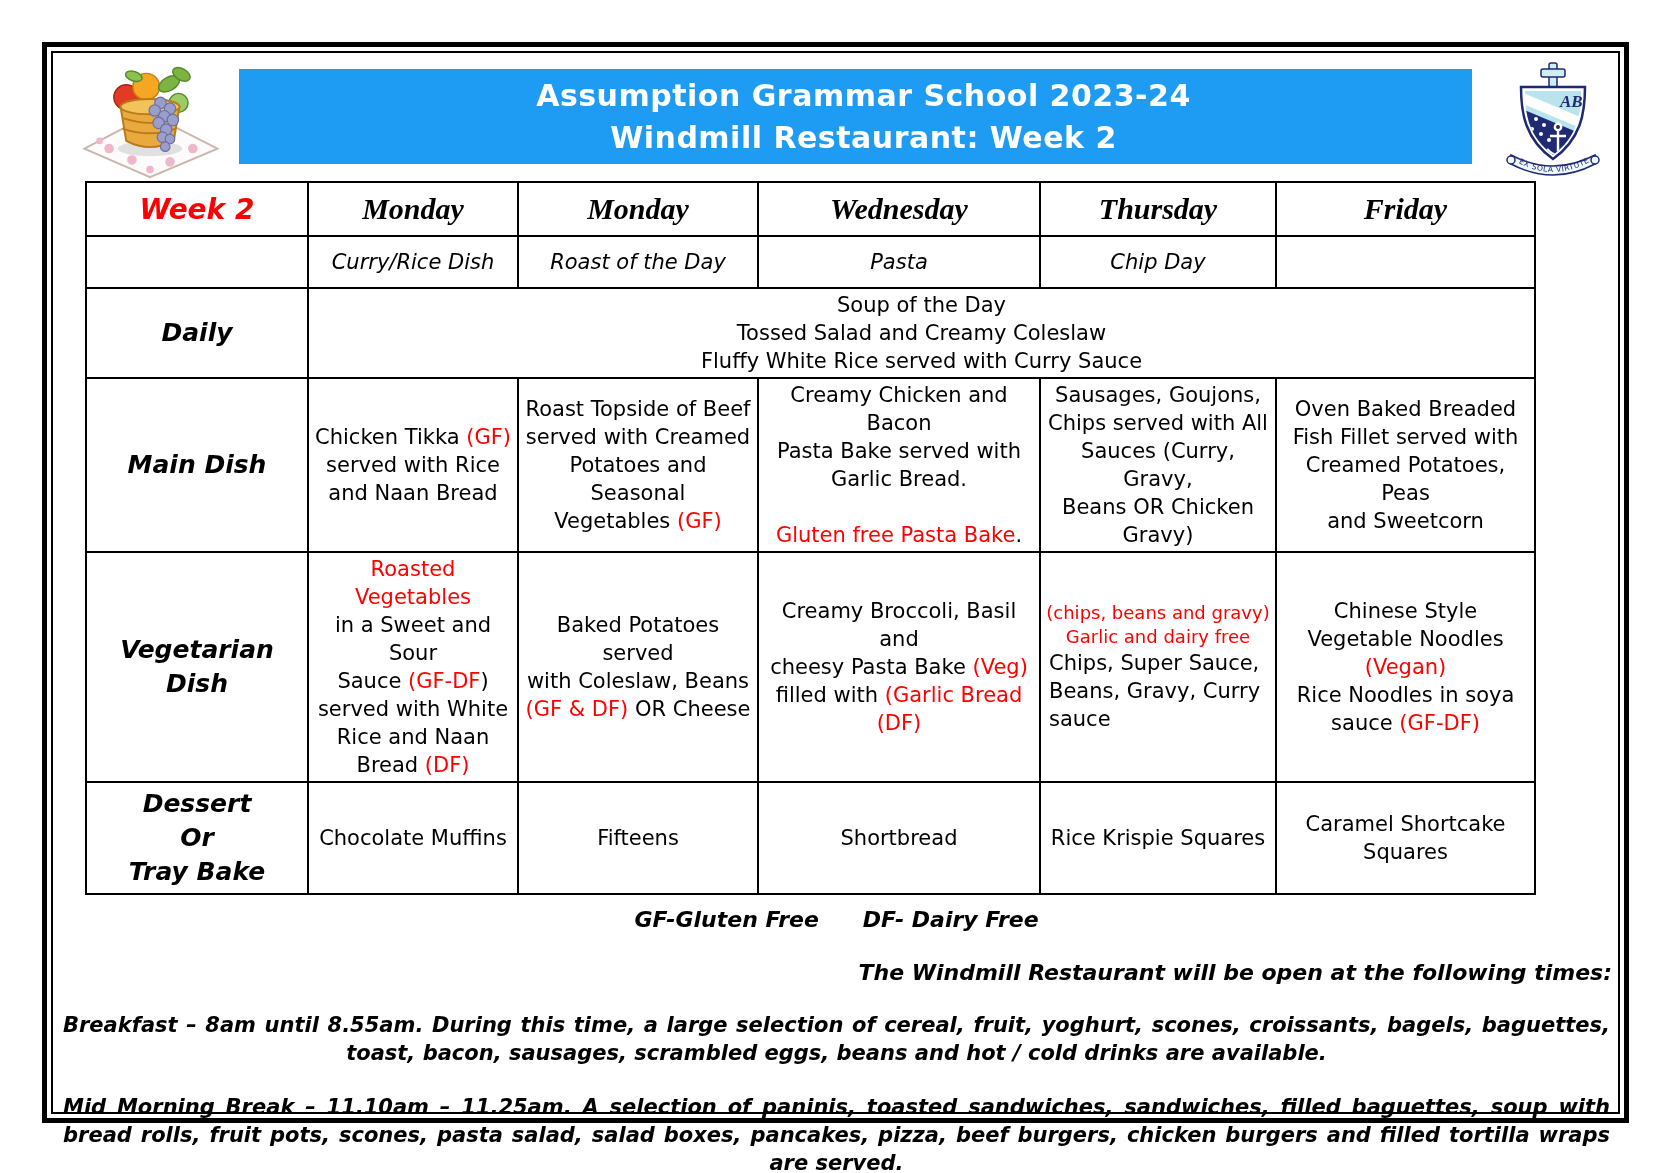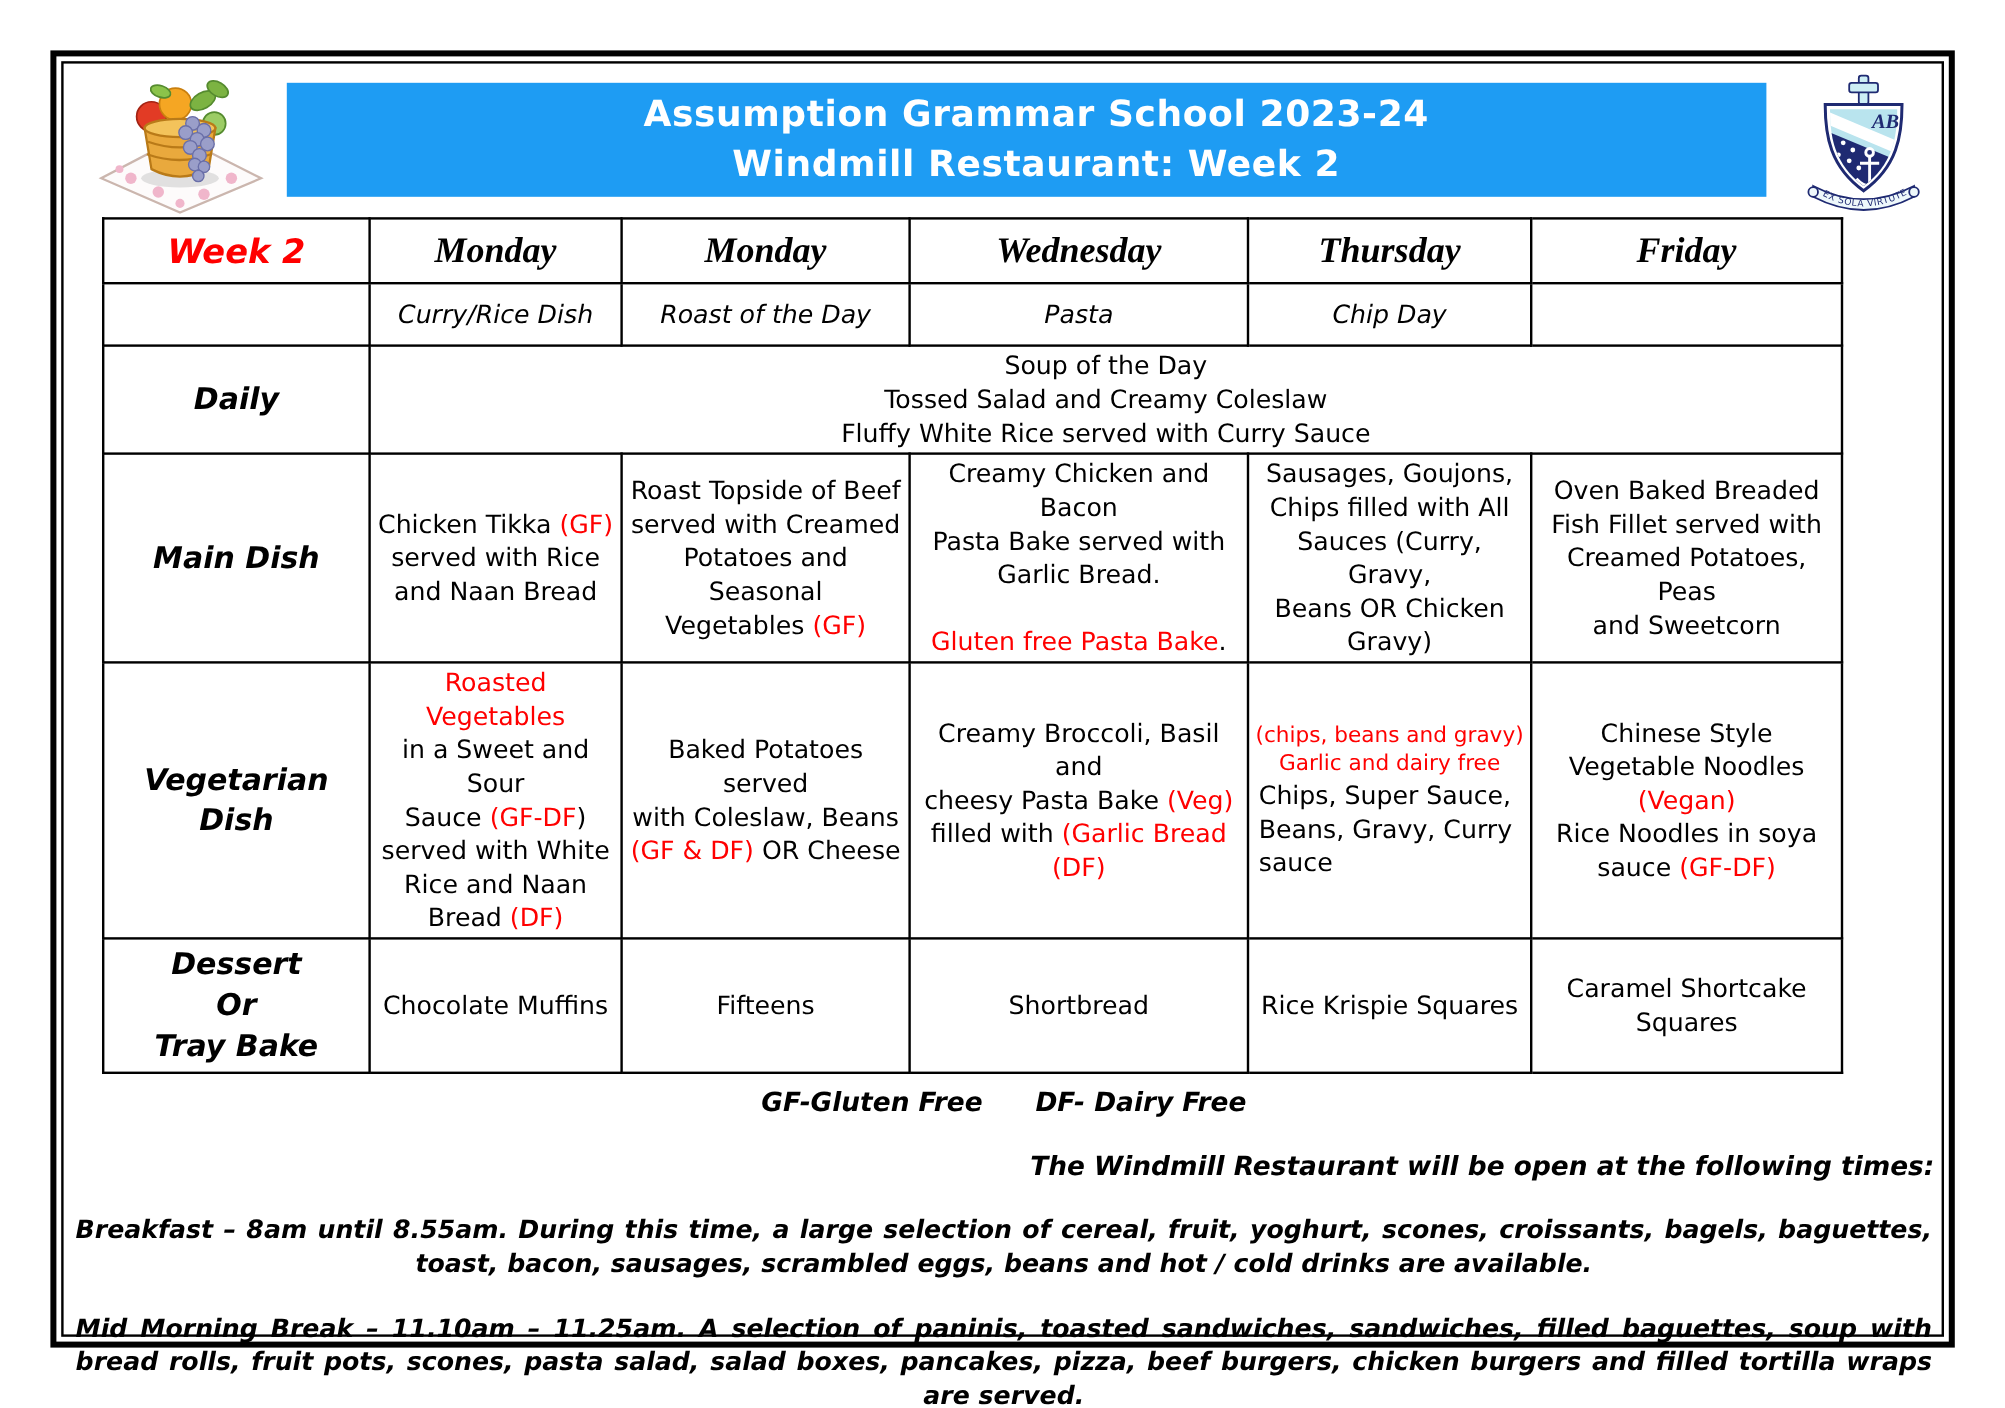--- a/index.html
+++ b/index.html
@@ -188,21 +188,21 @@
                 </td>
                 <td class="menu-cell">
                   <div class="line">Creamy Chicken and Bacon</div>
                   <div class="line">Pasta Bake served with</div>
                   <div class="line">Garlic Bread.</div>
                   <div class="line"></div>
                   <div class="line"><span class="red">Gluten free Pasta Bake</span><span>.</span></div>
                 </td>
                 <td class="menu-cell">
                   <div class="line">Sausages, Goujons,</div>
-                  <div class="line">Chips filled with All</div>
+                  <div class="line">Chips served with All</div>
                   <div class="line">Sauces (Curry, Gravy,</div>
                   <div class="line">Beans OR Chicken</div>
                   <div class="line">Gravy)</div>
                 </td>
                 <td class="menu-cell">
                   <div class="line">Oven Baked Breaded</div>
                   <div class="line">Fish Fillet served with</div>
                   <div class="line">Creamed Potatoes, Peas</div>
                   <div class="line">and Sweetcorn</div>
                 </td>

